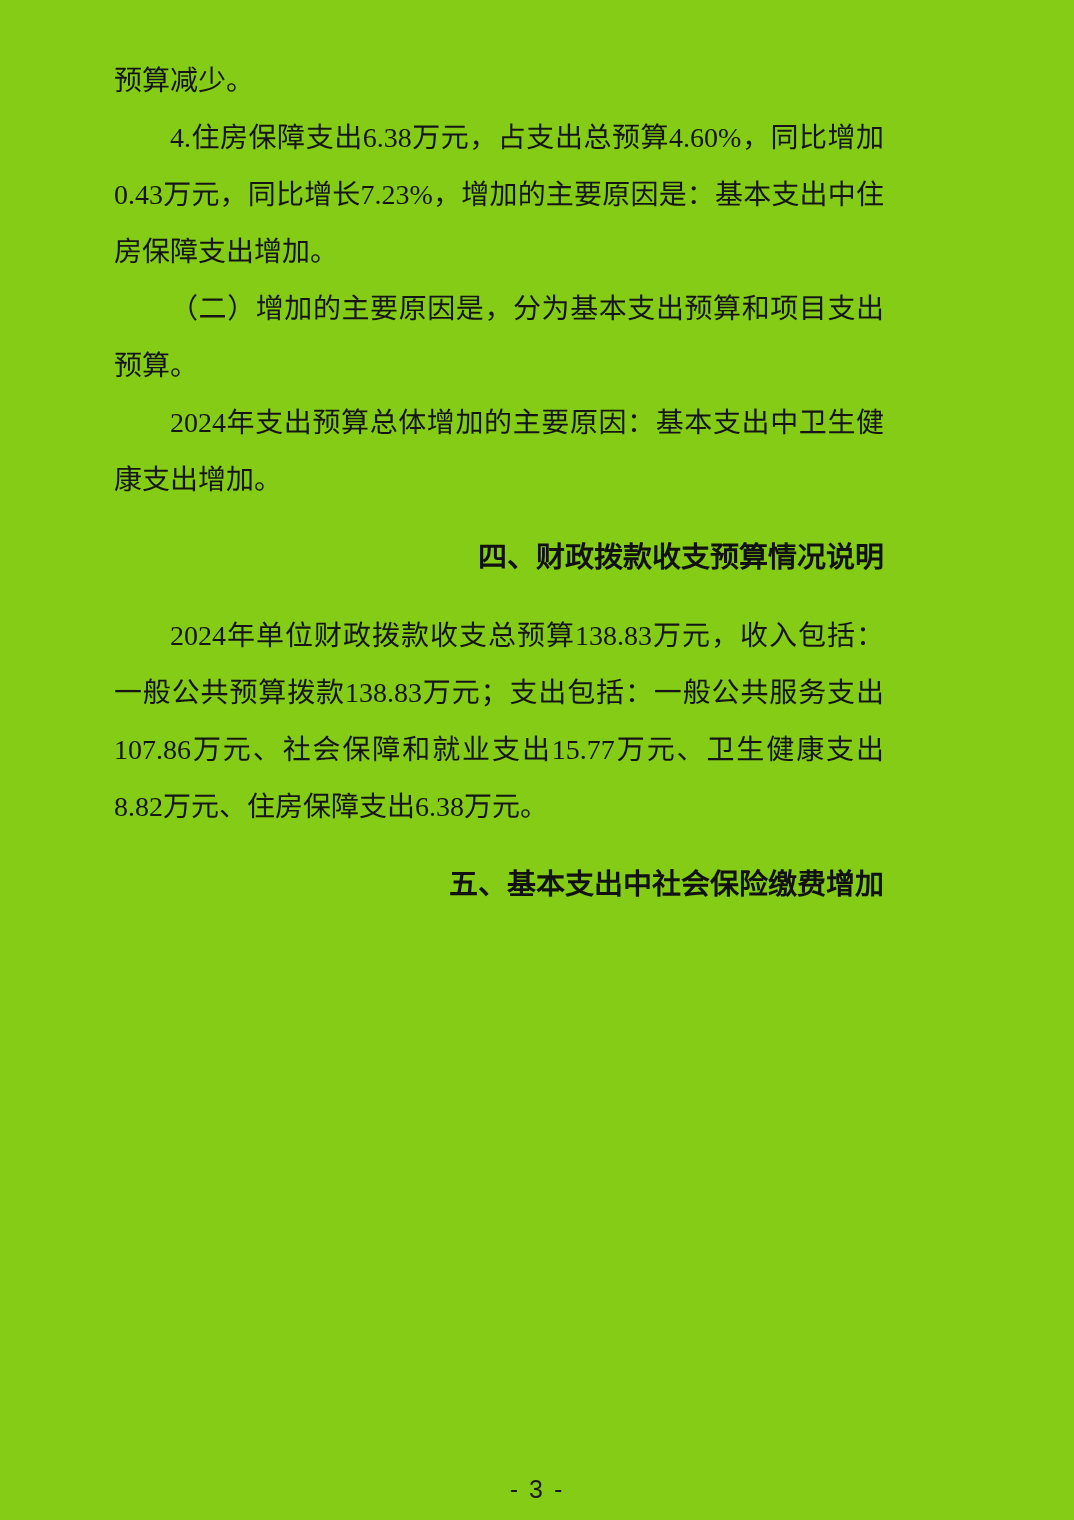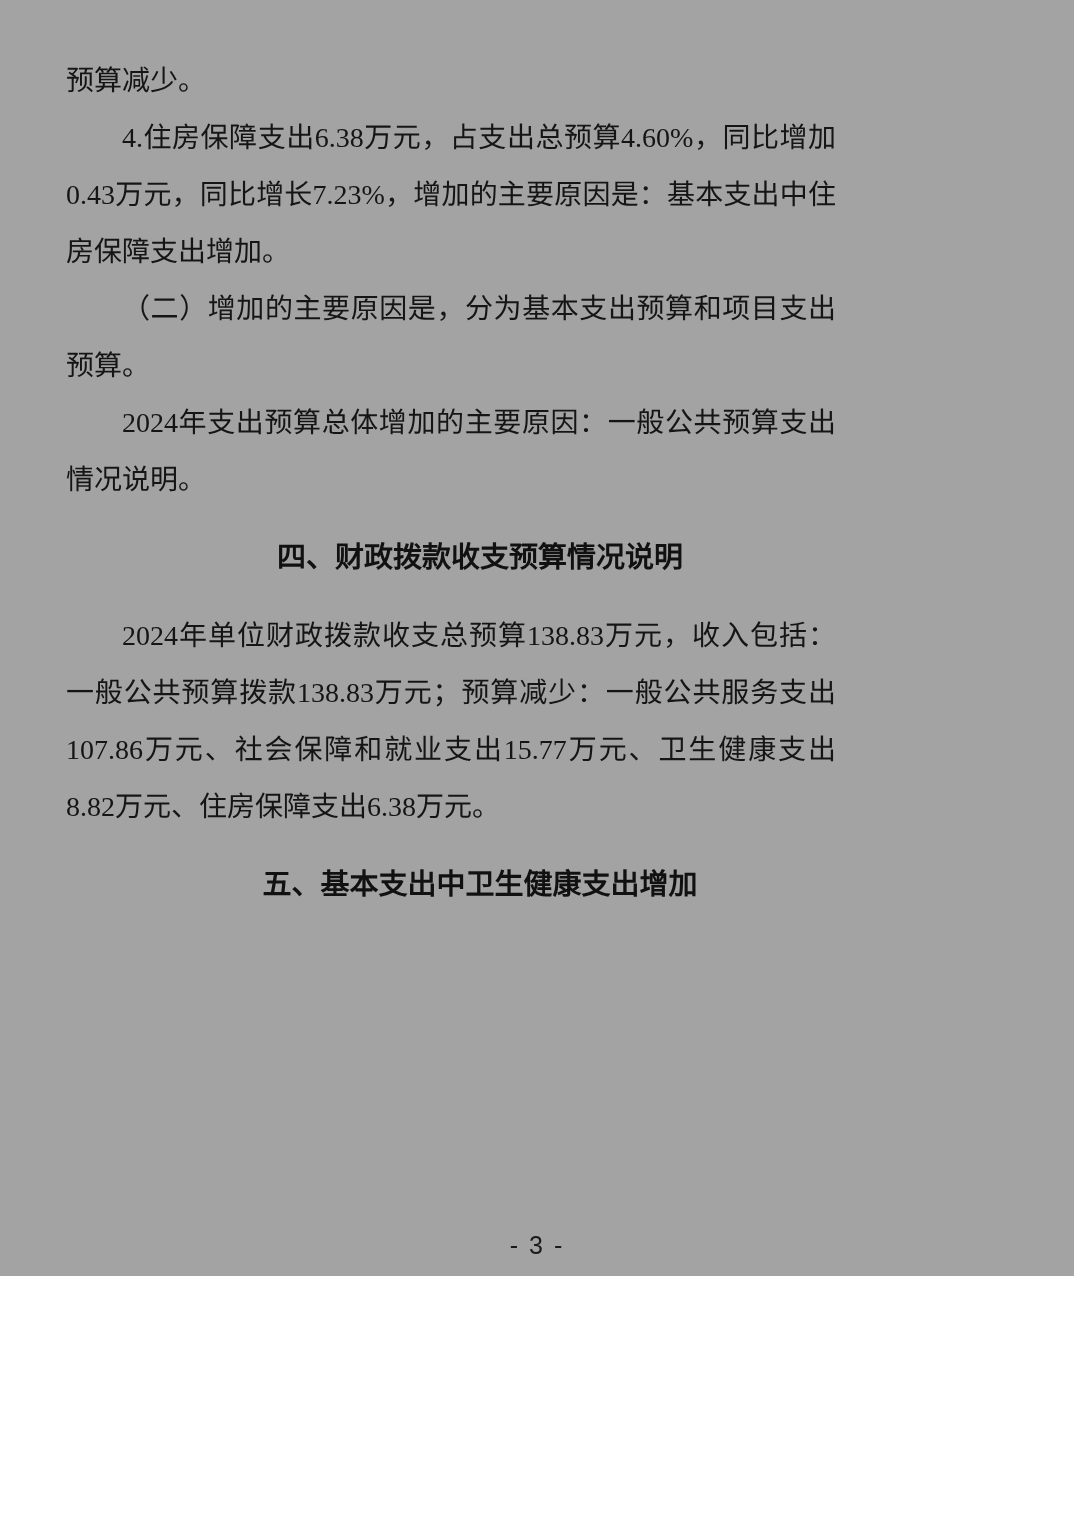--- a/index.html
+++ b/index.html
@@ -3,26 +3,26 @@
 <meta charset="utf-8">
 <style>
   html, body {
     margin: 0;
     padding: 0;
     background: #ffffff;
   }
   .page {
     position: relative;
     width: 1074px;
-    height: 1276px;
+    height: 1520px;
     margin: 0 auto;
-    background: #a3a3a3;
+    background: #84cc16;
     overflow: hidden;
     box-sizing: border-box;
-    padding: 52px 144px 0 66px;
+    padding: 52px 144px 0 114px;
   }
   .doc-body {
     width: 770px;
     color: #151515;
     font-family: "Liberation Serif", "DejaVu Serif", serif;
     font-size: 28px;
     line-height: 57px;
     text-align: justify;
   }
   .doc-body p {
@@ -32,21 +32,21 @@
   .doc-body p.indent {
     text-indent: 2em;
   }
   .doc-body p.heading {
     font-family: "Liberation Sans", "DejaVu Sans", sans-serif;
     font-weight: bold;
     font-size: 29px;
     color: #111111;
     text-indent: 2em;
     margin: 21px 0 21px 0;
-    text-align: center;
+    text-align: right;
   }
   .footer {
     position: absolute;
     left: 0;
     bottom: 16px;
     width: 100%;
     text-align: center;
     font-family: "Liberation Sans", "DejaVu Sans", sans-serif;
     font-size: 25px;
     color: #1a1a1a;
@@ -54,19 +54,19 @@
   }
 </style>
 </head>
 <body>
 
 <div class="page">
   <div class="doc-body" id="doc-body">
       <p class="">预算减少。</p>
       <p class="indent">4.住房保障支出6.38万元，占支出总预算4.60%，同比增加0.43万元，同比增长7.23%，增加的主要原因是：基本支出中住房保障支出增加。</p>
       <p class="indent">（二）增加的主要原因是，分为基本支出预算和项目支出预算。</p>
-      <p class="indent">2024年支出预算总体增加的主要原因：一般公共预算支出情况说明。</p>
+      <p class="indent">2024年支出预算总体增加的主要原因：基本支出中卫生健康支出增加。</p>
       <p class="heading">四、财政拨款收支预算情况说明</p>
-      <p class="indent">2024年单位财政拨款收支总预算138.83万元，收入包括：一般公共预算拨款138.83万元；预算减少：一般公共服务支出107.86万元、社会保障和就业支出15.77万元、卫生健康支出8.82万元、住房保障支出6.38万元。</p>
-      <p class="heading">五、基本支出中卫生健康支出增加</p>
+      <p class="indent">2024年单位财政拨款收支总预算138.83万元，收入包括：一般公共预算拨款138.83万元；支出包括：一般公共服务支出107.86万元、社会保障和就业支出15.77万元、卫生健康支出8.82万元、住房保障支出6.38万元。</p>
+      <p class="heading">五、基本支出中社会保险缴费增加</p>
     </div>
   <div class="footer">- 3 -</div>
 </div>
 
 </body></html>

